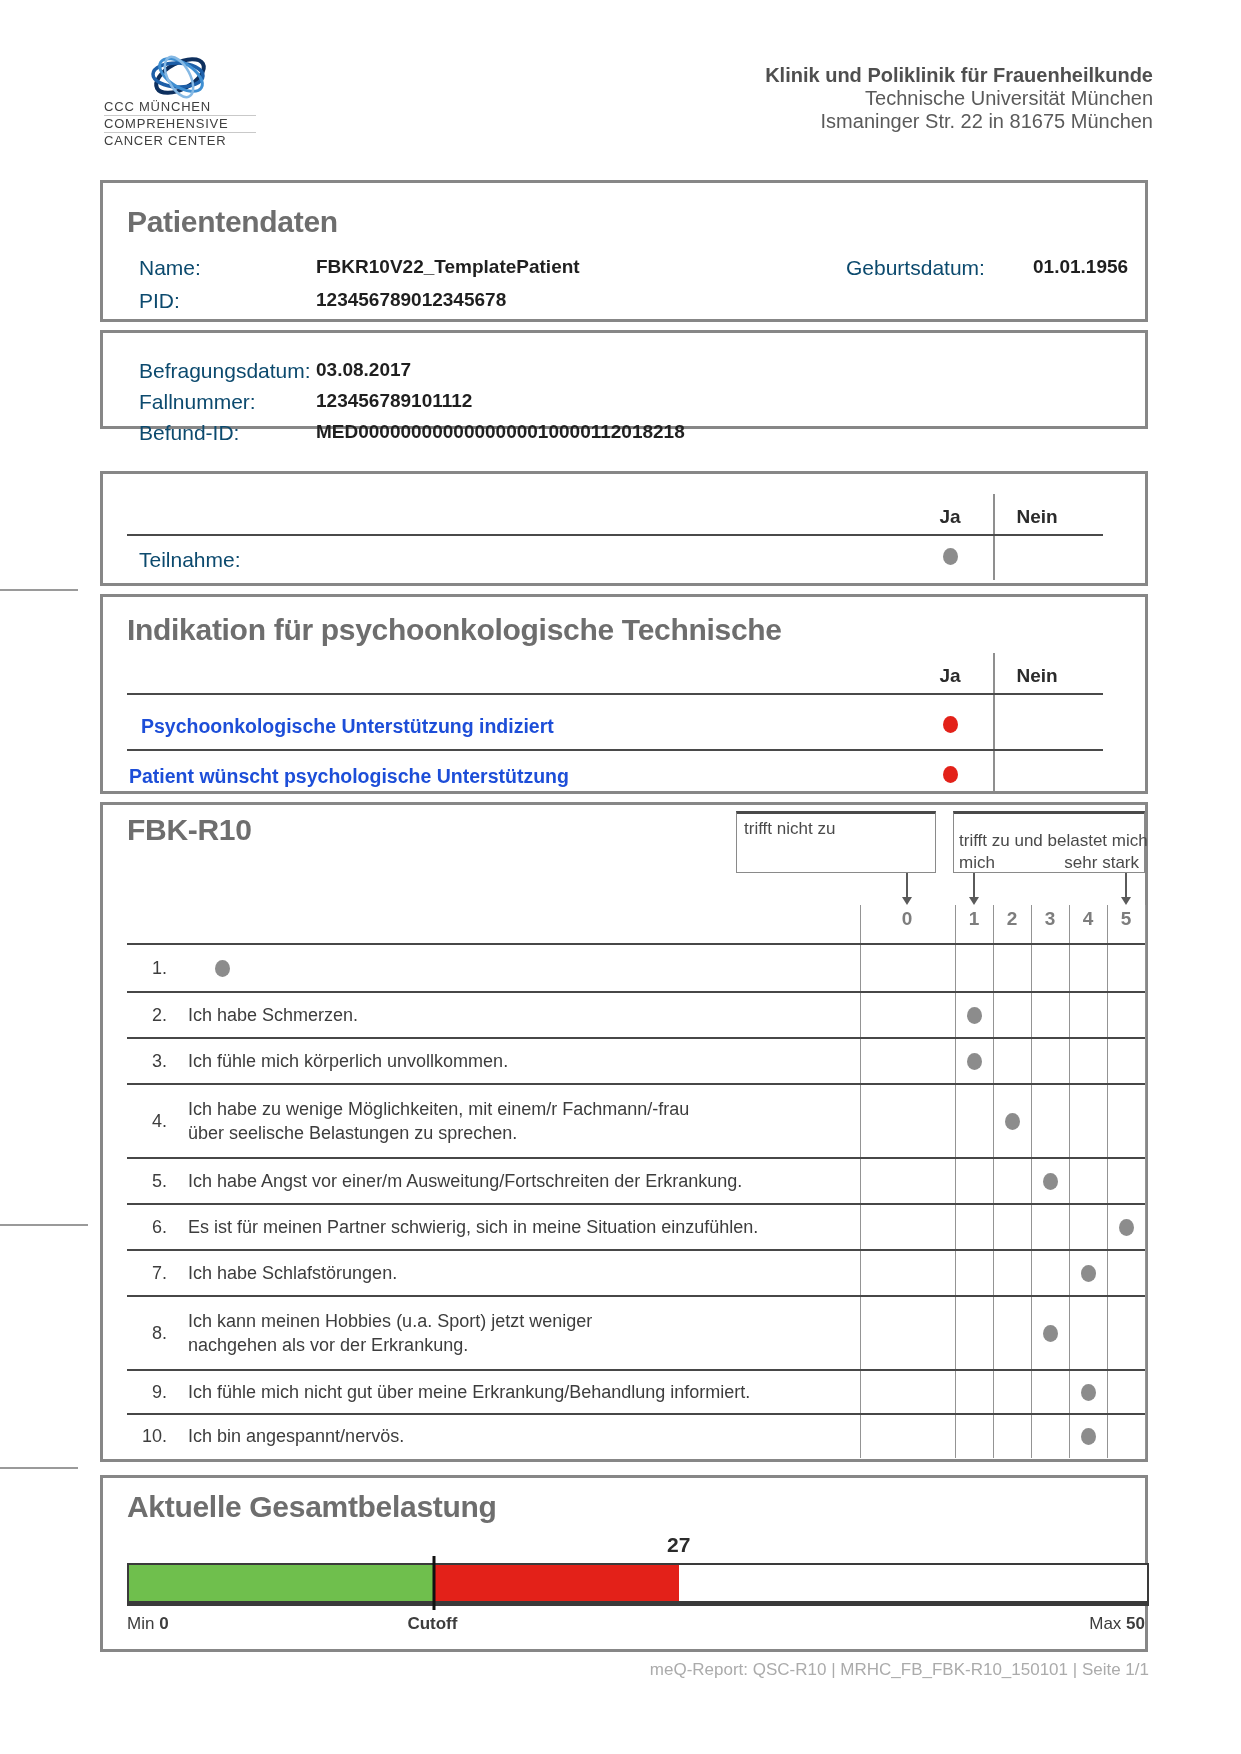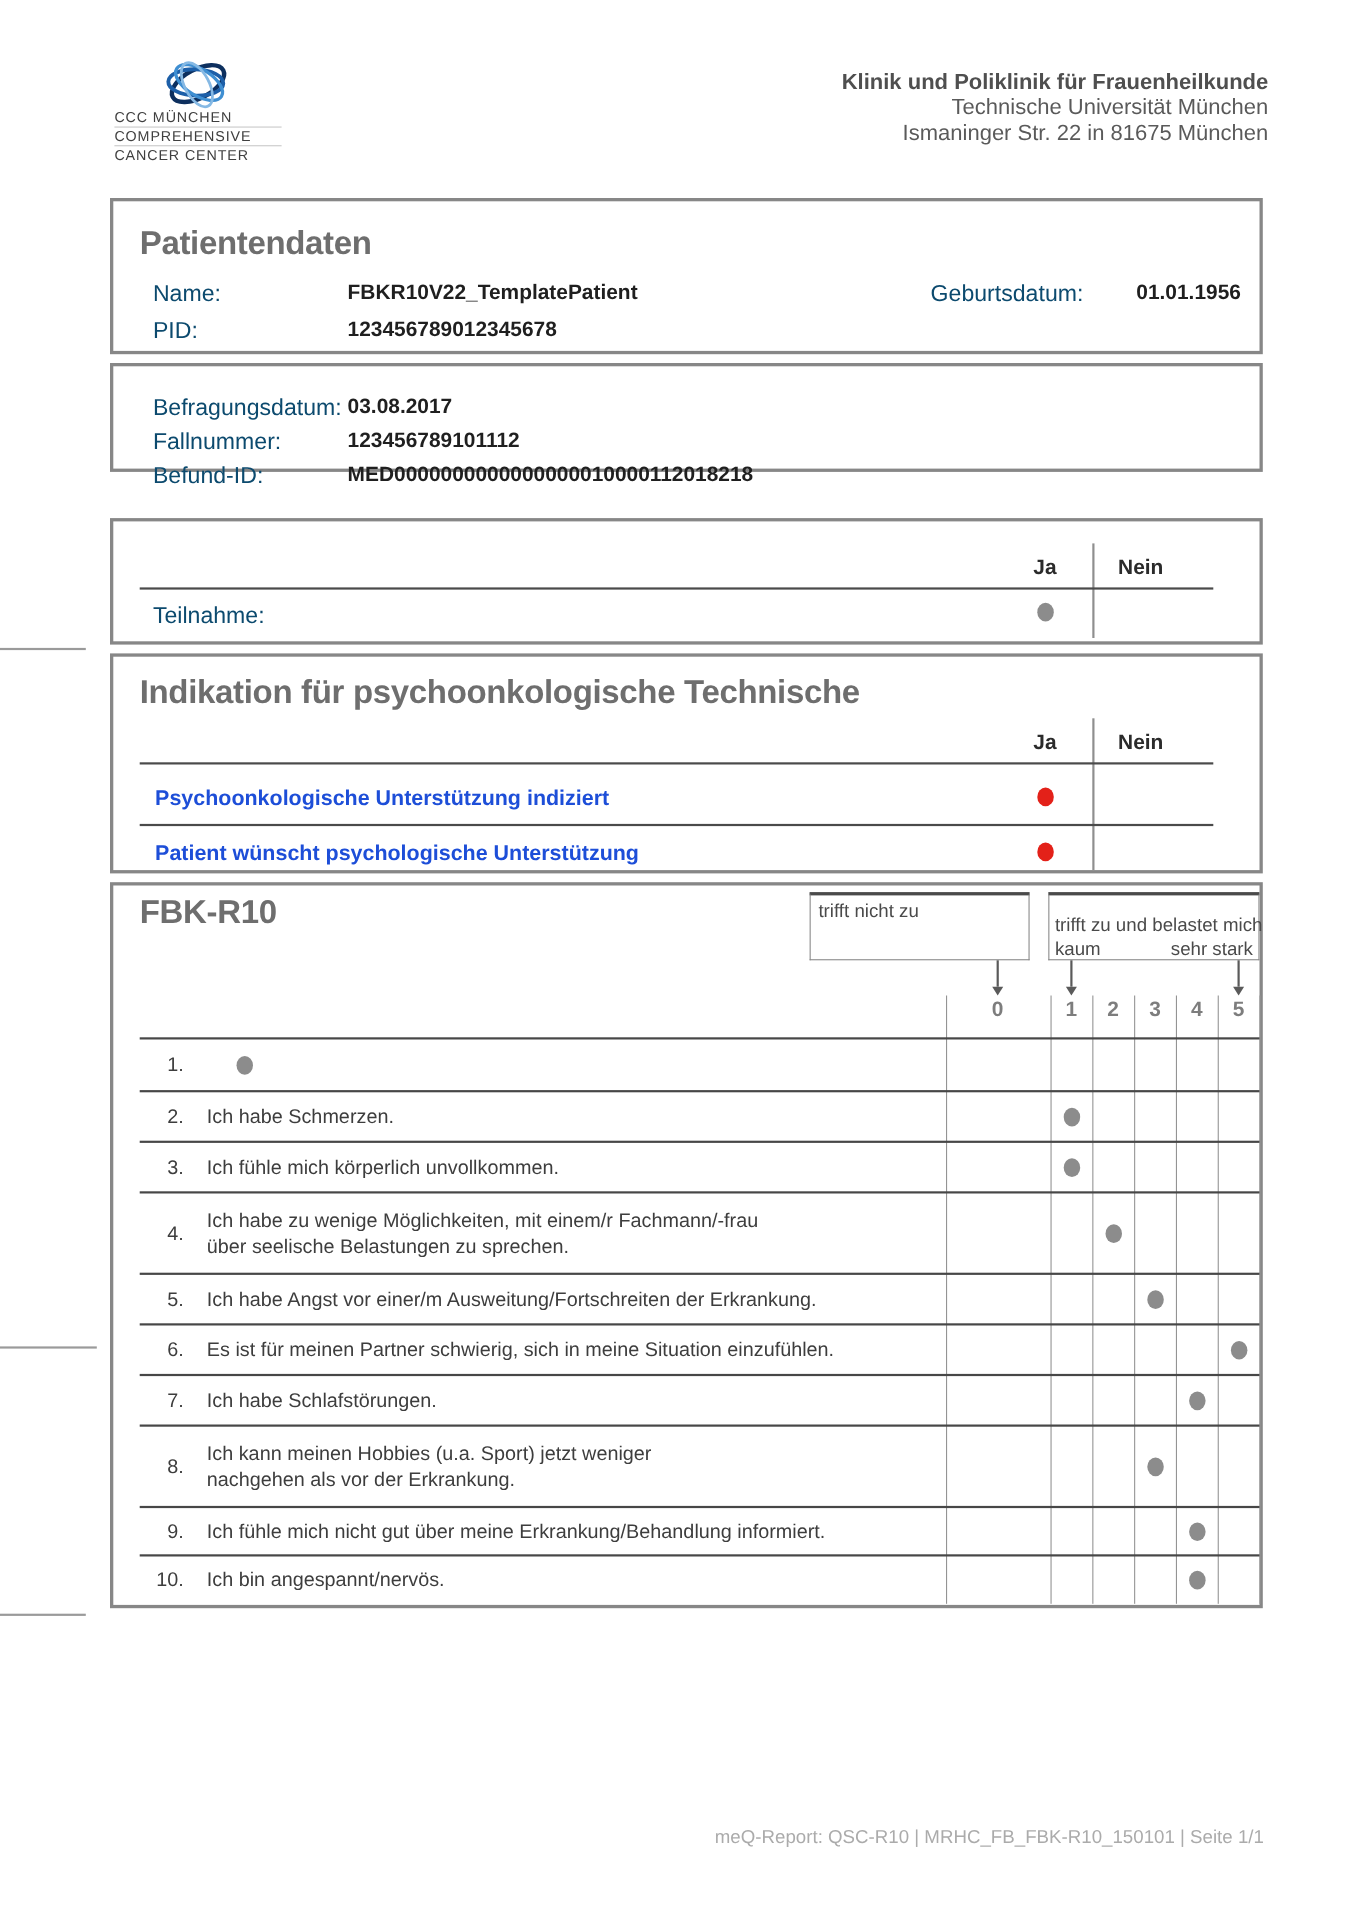--- a/index.html
+++ b/index.html
@@ -124,39 +124,39 @@
     <div class="divider-v" style="left:890px;top:56px;height:138px;"></div>
     <div class="rule-h" style="left:24px;top:96px;width:976px;"></div>
     <div class="ind-row-label" style="left:38px;top:118px;">Psychoonkologische Unterstützung indiziert</div>
     <div>
       <div class="jn-cell" style="left:812px;top:115px;">
           <span class="dot red" style="background: rgb(227, 33, 25);"></span>
         </div>
       <div class="jn-cell" style="left:899px;top:115px;"></div>
     </div>
     <div class="rule-h" style="left:24px;top:152px;width:976px;"></div>
-    <div class="ind-row-label" style="left:38px;top:168px;">Patient wünscht psychologische Unterstützung</div>
+    <div class="ind-row-label" style="left:26px;top:168px;">Patient wünscht psychologische Unterstützung</div>
     <div>
       <div class="jn-cell" style="left:812px;top:165px;">
           <span class="dot red" style="background: rgb(227, 33, 25);"></span>
         </div>
       <div class="jn-cell" style="left:899px;top:165px;"></div>
     </div>
   </div>
 
   <div class="box" style="top:802px;height:660px;">
     <div class="sec-title" style="left:24px;top:8px;">FBK-R10</div>
 
     <div class="legend-box" style="left:633px;top:6px;width:200px;height:62px;">
       <span>trifft nicht zu</span>
     </div>
     <div class="legend-box" style="left:850px;top:6px;width:192px;height:62px;padding:4px 5px;">
       <div style="white-space:nowrap;margin-top:12px;">trifft zu und belastet mich</div>
       <div style="display:flex;justify-content:space-between;">
-        <span>kaum</span>
+        <span>mich</span>
         <span>sehr stark</span>
       </div>
     </div>
 
     <div class="arrow" style="left:803px;">
         <div class="head"></div>
       </div>
     <div class="arrow" style="left:870px;">
         <div class="head"></div>
       </div>
@@ -317,19 +317,33 @@
             <div class="fcell" style="width: 38px;"></div>
             <div class="fcell" style="width: 38px;">
               <span class="dot gray" style="background: rgb(140, 140, 140);"></span>
             </div>
             <div class="fcell" style="width: 38px;"></div>
           </div>
         </div>
     </div>
   </div>
 
+  <div class="box" style="top:1475px;height:177px;">
+    <div class="sec-title" style="left:24px;top:12px;">Aktuelle Gesamtbelastung</div>
+    <div id="bar-wrap">
+      <div id="bar-green" style="width: 30%;"></div>
+      <div id="bar-red" style="left: 30%; width: 24%;"></div>
+      <div id="cutoff-line" style="left: 30%;"></div>
+      <div id="bar-value" style="left: 54%;">27</div>
+    </div>
+    <div id="bar-labels">
+      <span id="min-label"><span>Min</span> <span class="bold-part">0</span></span>
+      <span id="cutoff-label" style="left: 30%;">Cutoff</span>
+      <span id="max-label"><span>Max</span> <span class="bold-part">50</span></span>
+    </div>
+  </div>
 
   <div class="fold-mark" style="top:589px;width:78px;"></div>
   <div class="fold-mark" style="top:1224px;width:88px;"></div>
   <div class="fold-mark" style="top:1467px;width:78px;"></div>
 
   <div id="footer">meQ-Report: QSC-R10  |  MRHC_FB_FBK-R10_150101  |  Seite 1/1</div>
 </div>
 
 </body></html>

